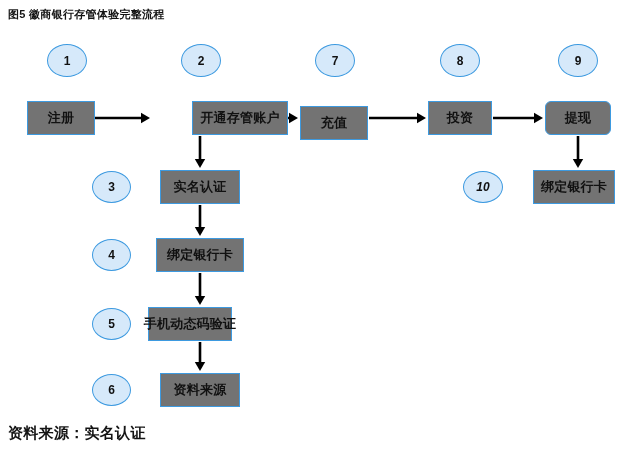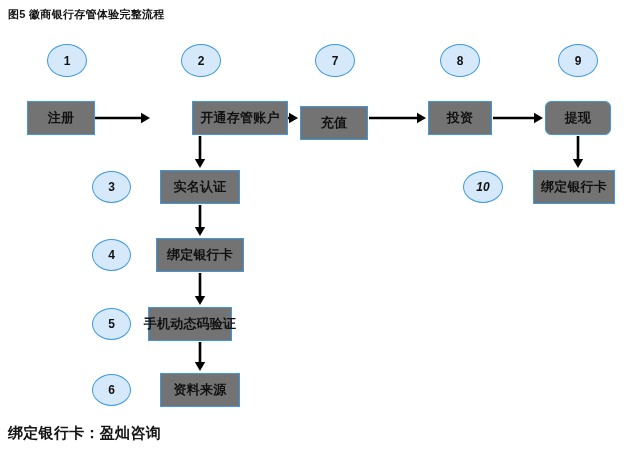--- a/index.html
+++ b/index.html
@@ -132,13 +132,13 @@
     <div class="node-box" style="left: 160px; top: 170px; width: 80px; height: 34px;">实名认证</div>
     <div class="node-box" style="left: 156px; top: 238px; width: 88px; height: 34px;">绑定银行卡</div>
     <div class="node-box" style="left: 148px; top: 307px; width: 84px; height: 34px;">手机动态码验证</div>
     <div class="node-box" style="left: 160px; top: 373px; width: 80px; height: 34px;">资料来源</div>
     <div class="node-box" style="left: 300px; top: 106px; width: 68px; height: 34px;">充值</div>
     <div class="node-box" style="left: 428px; top: 101px; width: 64px; height: 34px;">投资</div>
     <div class="node-box" style="left: 545px; top: 101px; width: 66px; height: 34px; border-radius: 6px;">提现</div>
     <div class="node-box" style="left: 533px; top: 170px; width: 82px; height: 34px;">绑定银行卡</div>
   </div>
 
-<div id="source-note">绑定银行卡：盈灿咨询</div>
+<div id="source-note">资料来源：实名认证</div>
 
 </body></html>

